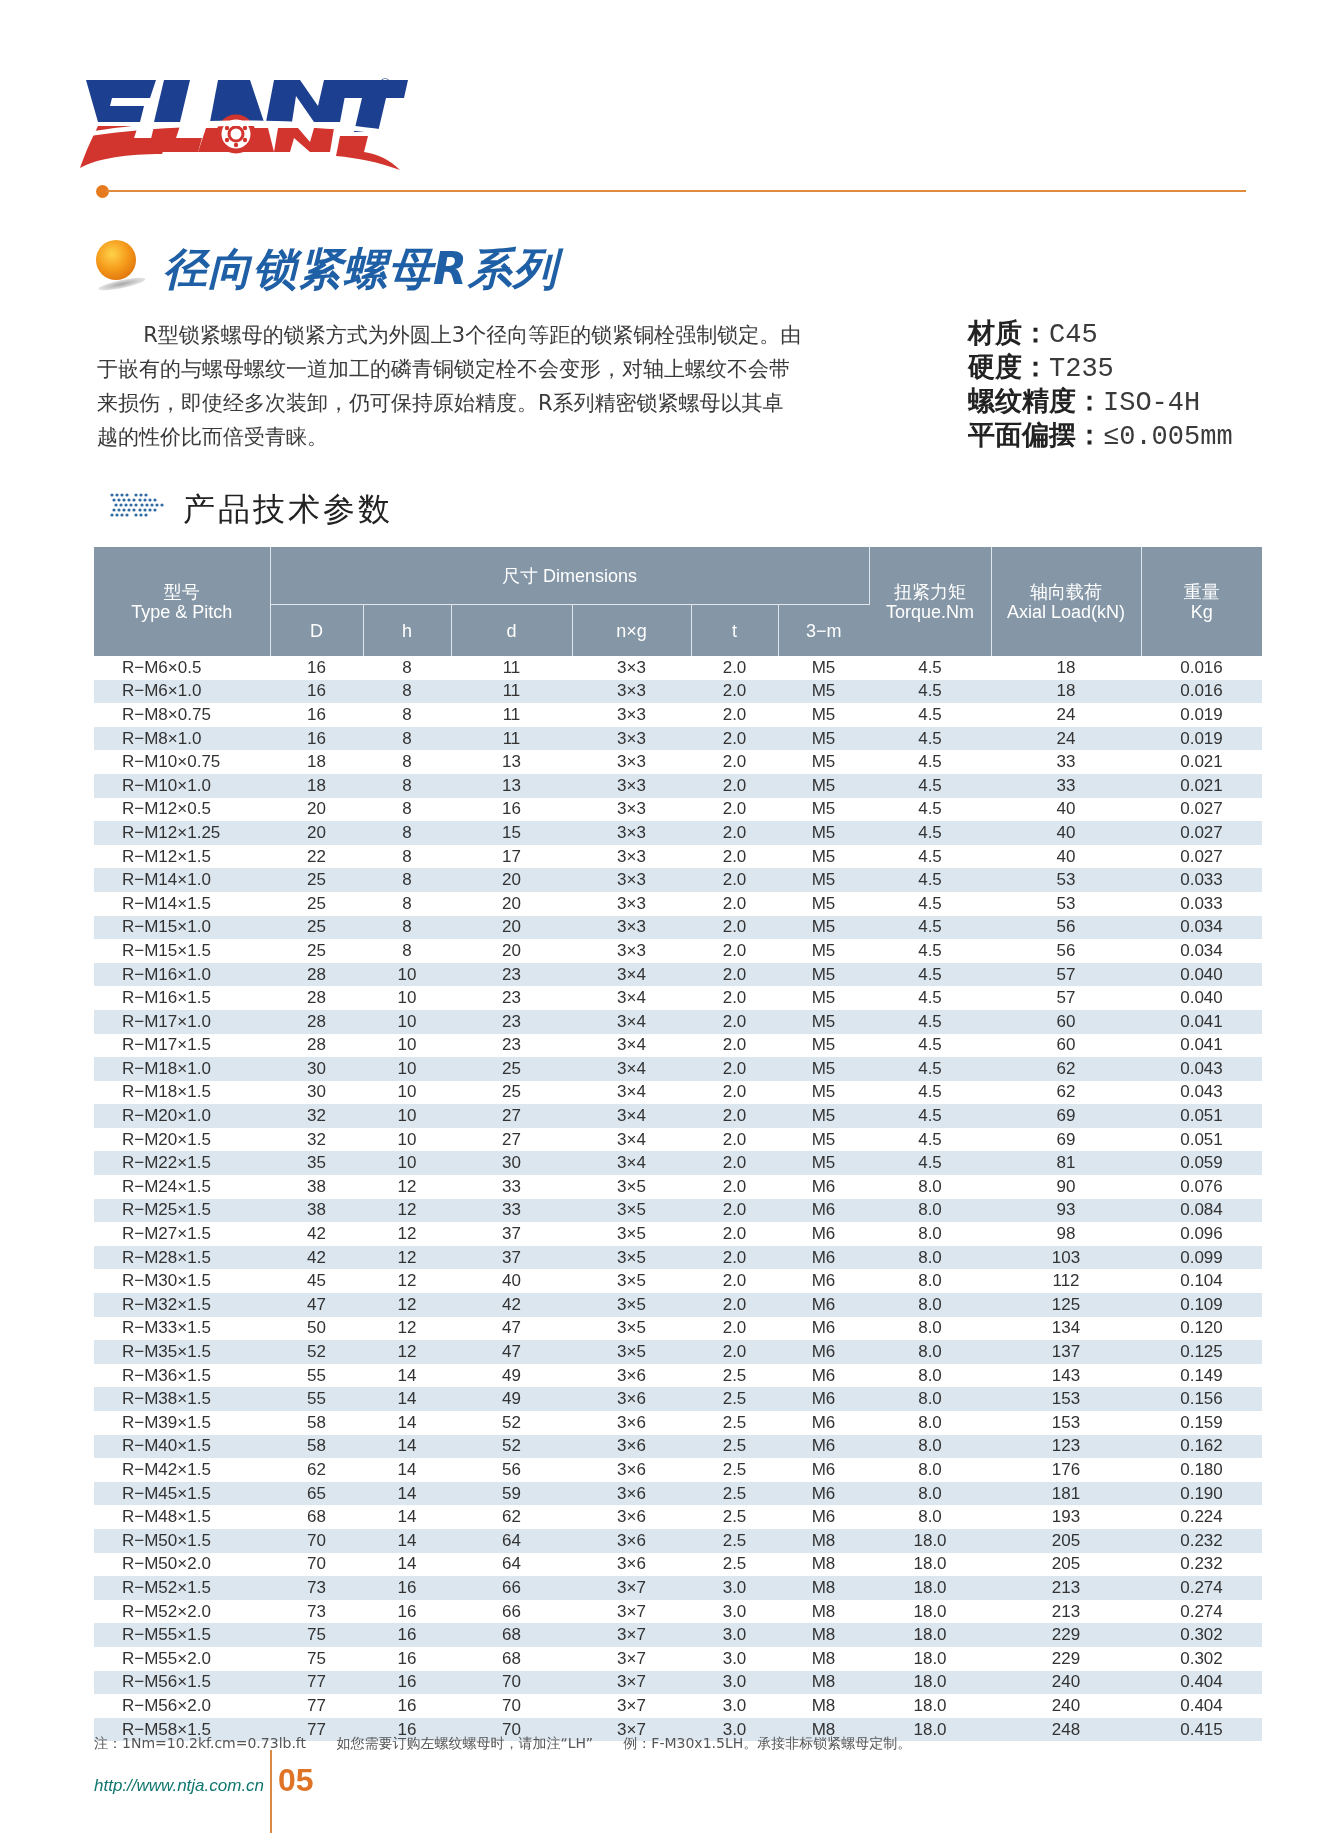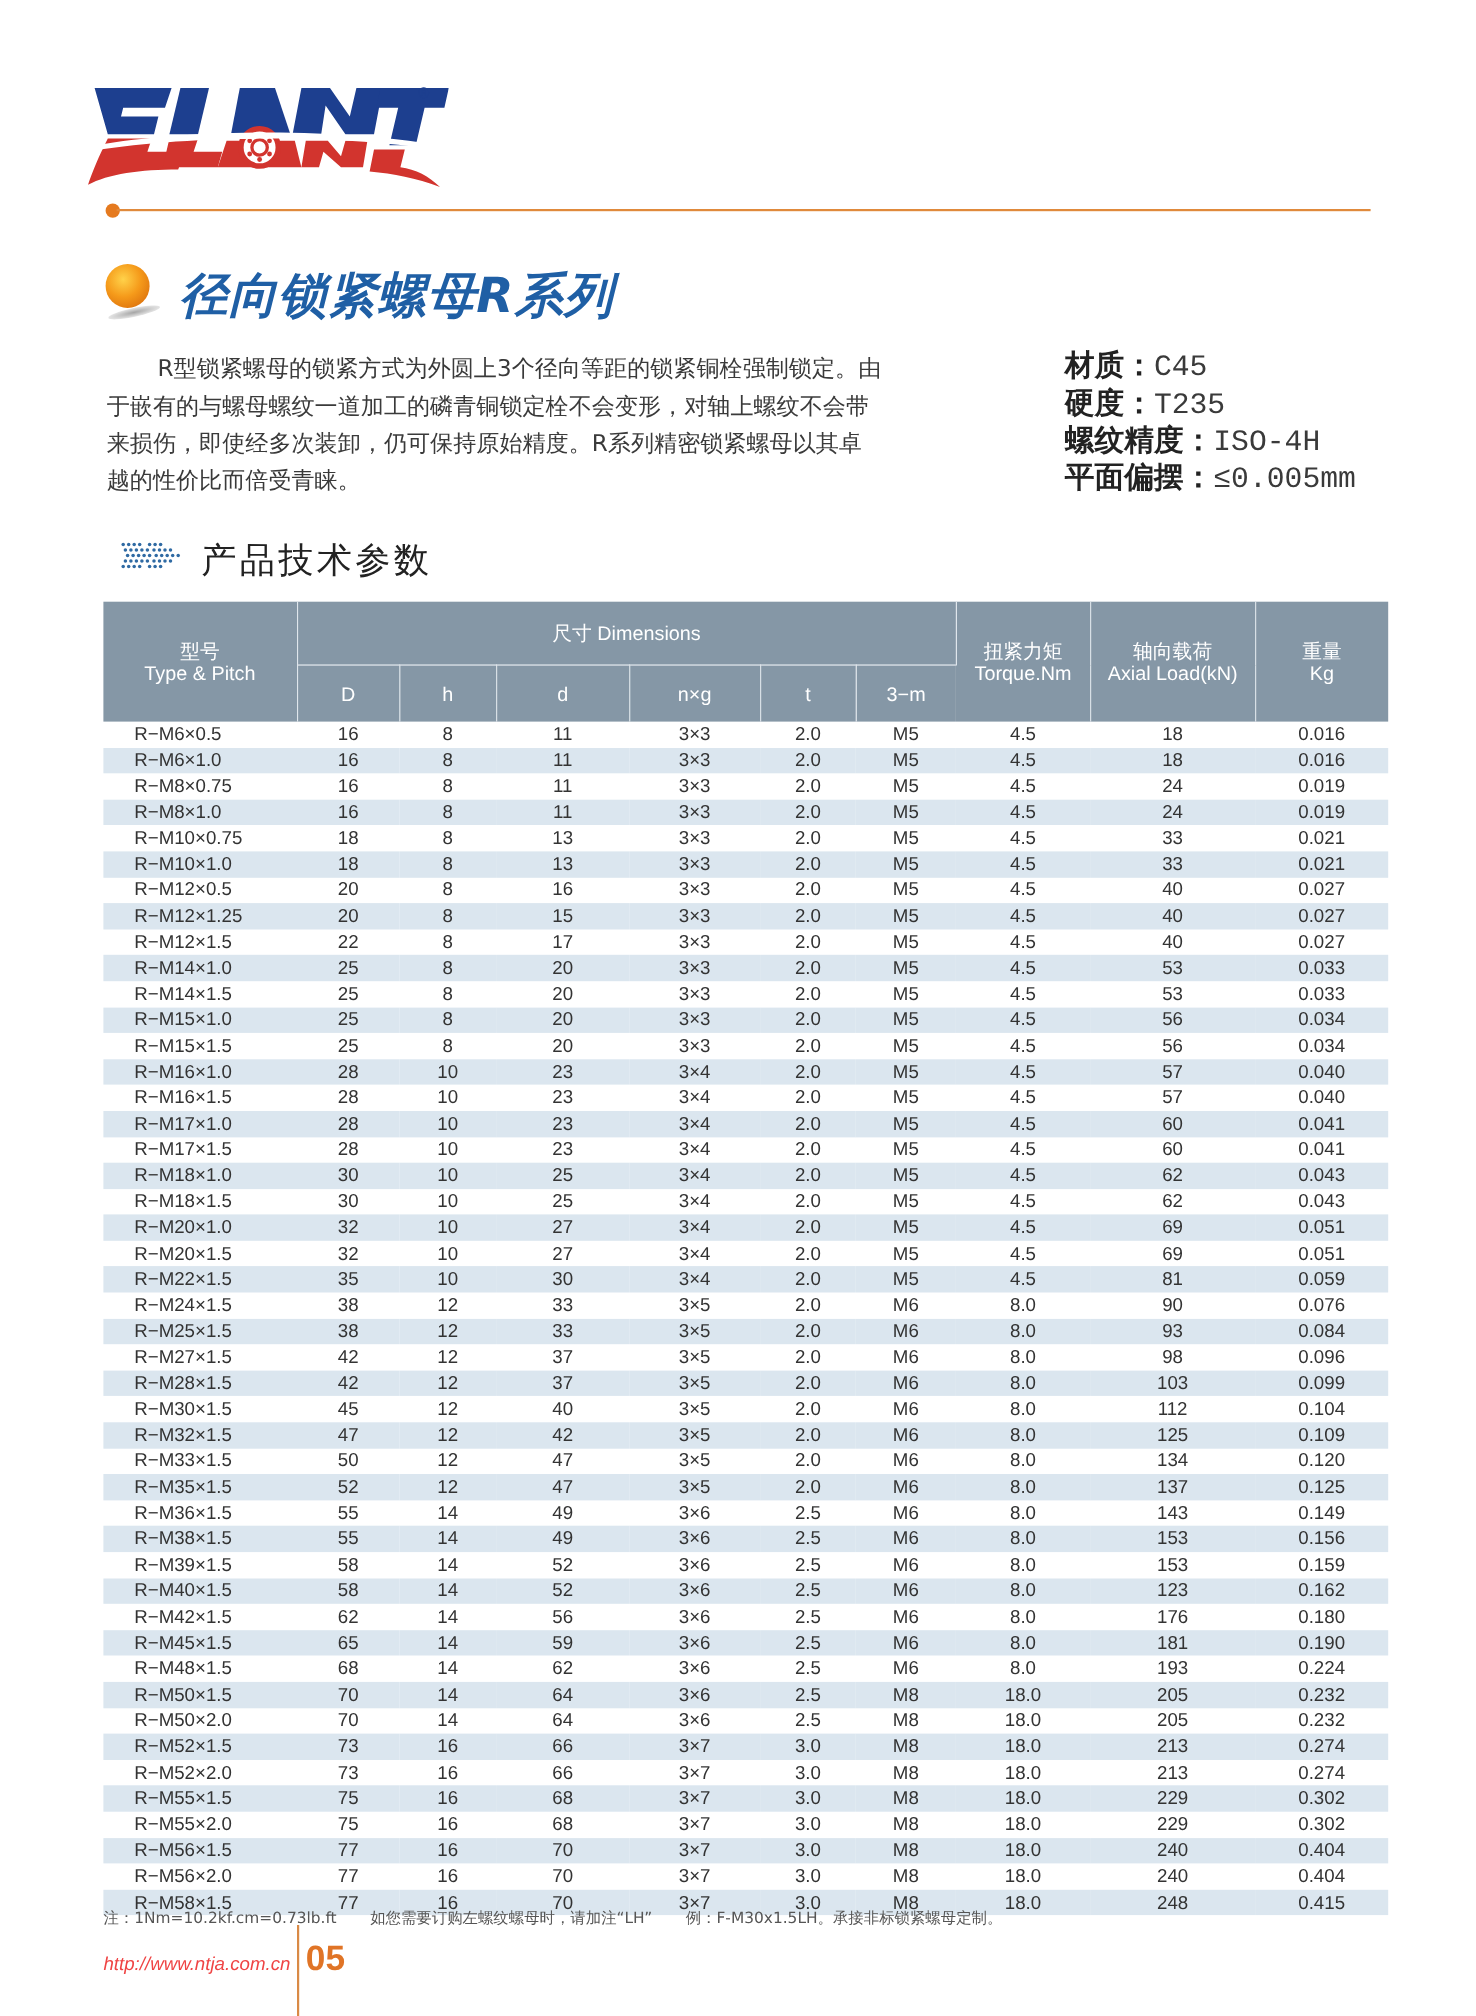--- a/index.html
+++ b/index.html
@@ -44,21 +44,21 @@
   #table tr.h1 th { height: 33px; }
   #table tr.h2 th { height: 27px; border-top: 1px solid #dfe6ec; }
   #table th.tall { height: 60px; }
   #table td { height: 23.6px; padding: 0; text-align: center; white-space: nowrap; }
   #table td.type { text-align: left; padding-left: 28px; }
   #table tbody tr:nth-child(even) td { background: #dbe6ef; }
 
   #note { left: 94px; top: 1719px; font-size: 14px; color: #555; font-family: "DejaVu Sans", sans-serif; margin-top: 16px; }
   #note span { margin-right: 26px; }
 
-  #url { left: 94px; top: 1776px; font-size: 17px; font-style: italic; color: #ef4444; }
+  #url { left: 94px; top: 1776px; font-size: 17px; font-style: italic; color: #0f766e; }
   #vbar { left: 270px; top: 1750px; width: 2px; height: 83px; background: #d98a46; }
   #page-num { left: 278px; top: 1762px; font-size: 32px; font-weight: bold; color: #e07426; }
 </style>
 </head>
 <body>
 
 <svg id="logo" class="abs" viewBox="0 0 330 100">
   <g fill="#1d3f8f">
     <path d="M8 8 H78 L72 26 H34 L32 34 H66 L62 50 H20 Z"></path>
     <path d="M86 8 H112 L102 50 H76 Z"></path>

